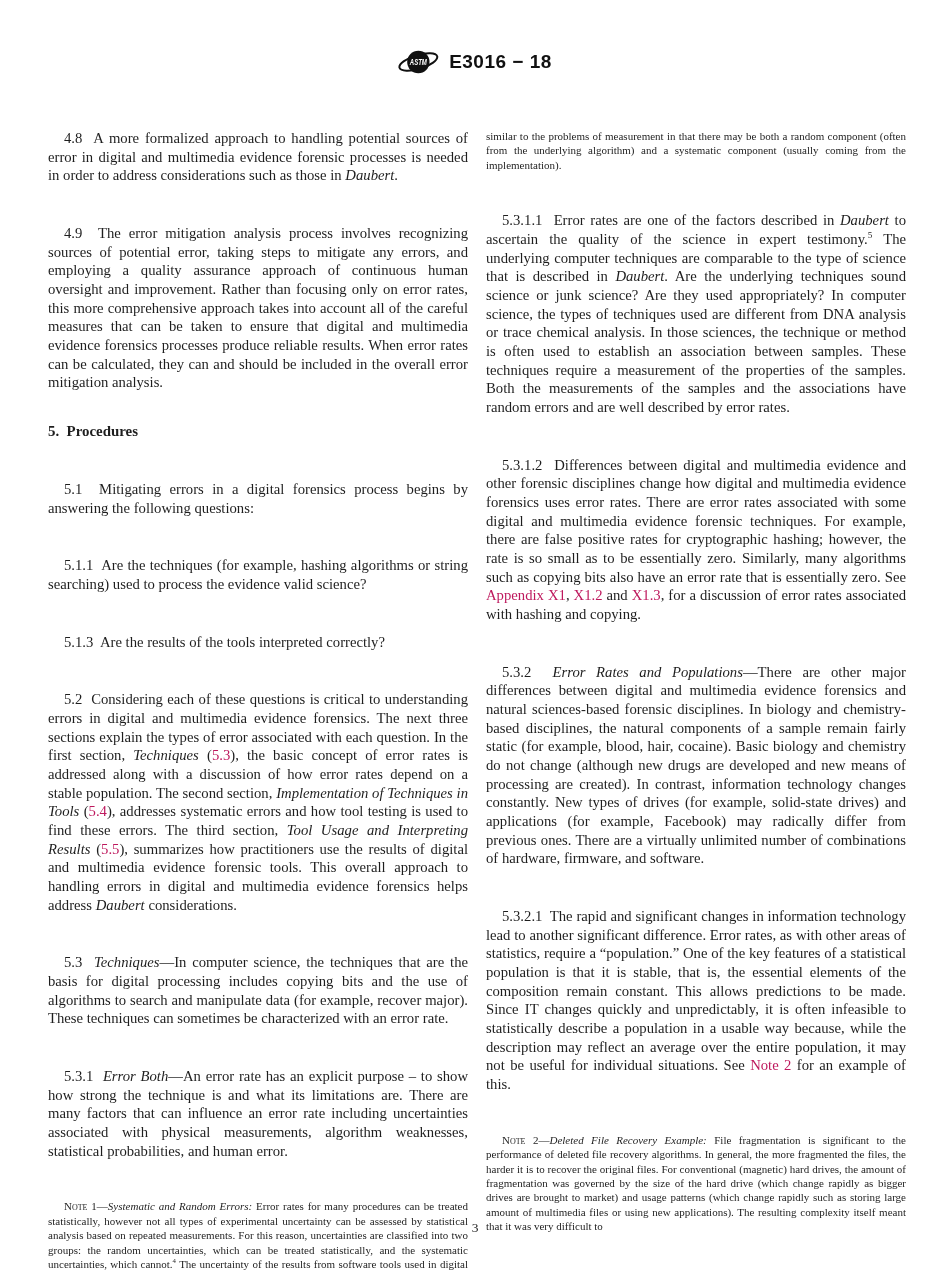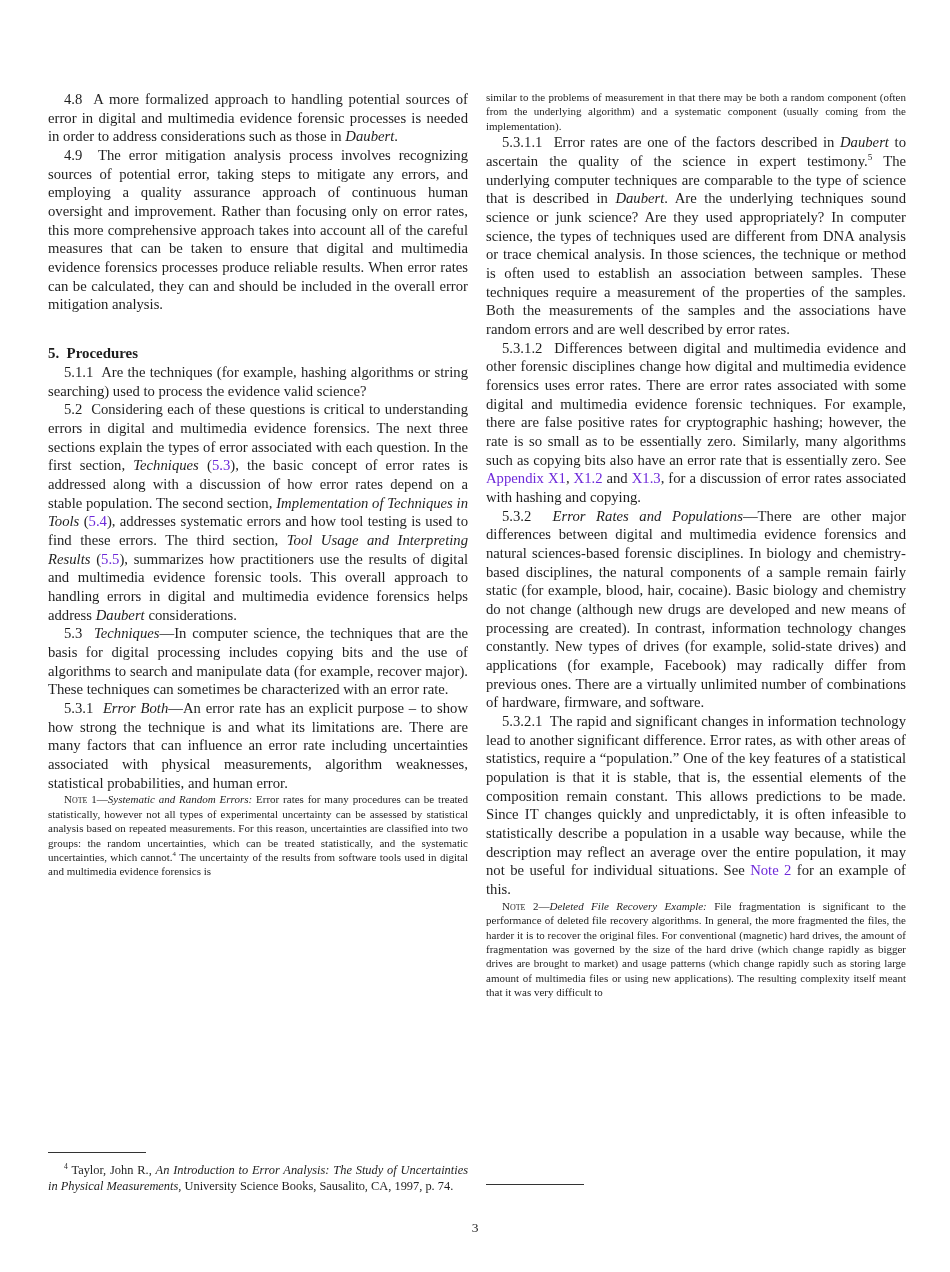--- a/index.html
+++ b/index.html
@@ -17,53 +17,65 @@
   .doc-number {
     font-family:"Liberation Sans","DejaVu Sans",sans-serif;
     font-weight:bold; font-size:19px; letter-spacing:.5px; color:#111;
   }
   .columns {
     position:absolute; top:90px; left:48px; width:858px;
     display:flex; gap:18px; align-items:stretch;
   }
   .column { flex:1 1 0; display:flex; flex-direction:column; min-height:1104px; }
   p.block {
-    font-size:14.7px; line-height:1.27; text-align:justify; text-indent:16px;
+    font-size:14.7px; line-height:1.27; text-align:justify; text-indent:16px;margin-top:39px;
   }
   p.spaced { }
   p.heading { font-weight:bold; text-indent:0; margin-top:30px; font-size:14.9px; }
   p.note { font-size:11px; line-height:1.31; }
   p.footnote { font-size:12.4px; line-height:1.31; }
   p.noindent { text-indent:0; }
   .it { font-style:italic; }
   .sc { font-variant:small-caps; }
-  .link { color:#6d28d9; cursor:pointer; }
+  .link { color:#be185d; cursor:pointer; }
   sup.sup { font-size:.62em; vertical-align:super; line-height:0; }
   .footnote-rule {
     width:98px; height:0; border-top:1.2px solid #333;
     margin-top:auto; margin-bottom:9px;
   }
   .page-number {
     position:absolute; bottom:36px; left:0; width:100%;
     text-align:center; font-size:13.5px; color:#222;
   }
   .logo svg { display:block; }
 </style>
 </head>
 <body>
 
 <div class="page">
 
+  <div class="header">
+    <span class="logo">
+      <svg width="42" height="36" viewBox="0 0 64 54" aria-hidden="true">
+        <circle cx="31" cy="27" r="17" fill="#111"></circle>
+        <ellipse cx="31" cy="27" rx="30" ry="10.5" fill="none" stroke="#111" stroke-width="3" transform="rotate(-17 31 27)"></ellipse>
+        <text x="31" y="32" text-anchor="middle" font-family="'Liberation Sans',sans-serif" font-weight="bold" font-style="italic" font-size="13" fill="#fff" textLength="26" lengthAdjust="spacingAndGlyphs">ASTM</text>
+      </svg>
+    </span>
+    <span class="doc-number">E3016 − 18</span>
+  </div>
 
   <div class="columns">
     <div class="column">
         <p class="block para"><span>4.8&nbsp; A more formalized approach to handling potential sources of error in digital and multimedia evidence forensic processes is needed in order to address considerations such as those in </span><span class="it">Daubert</span><span>.</span></p>
         <p class="block para spaced"><span>4.9&nbsp; The error mitigation analysis process involves recognizing sources of potential error, taking steps to mitigate any errors, and employing a quality assurance approach of continuous human oversight and improvement. Rather than focusing only on error rates, this more comprehensive approach takes into account all of the careful measures that can be taken to ensure that digital and multimedia evidence forensics processes produce reliable results. When error rates can be calculated, they can and should be included in the overall error mitigation analysis.</span></p>
         <p class="block heading spaced noindent"><span>5.&nbsp; Procedures</span></p>
+        <p class="block para spaced"><span>5.1&nbsp; Mitigating errors in a digital forensics process begins by answering the following questions:</span></p>
         <p class="block para"><span>5.1.1&nbsp; Are the techniques (for example, hashing algorithms or string searching) used to process the evidence valid science?</span></p>
+        <p class="block para"><span>5.1.3&nbsp; Are the results of the tools interpreted correctly?</span></p>
         <p class="block para spaced"><span>5.2&nbsp; Considering each of these questions is critical to understanding errors in digital and multimedia evidence forensics. The next three sections explain the types of error associated with each question. In the first section, </span><span class="it">Techniques</span><span> (</span><span class="link">5.3</span><span>), the basic concept of error rates is addressed along with a discussion of how error rates depend on a stable population. The second section, </span><span class="it">Implementation of Techniques in Tools</span><span> (</span><span class="link">5.4</span><span>), addresses systematic errors and how tool testing is used to find these errors. The third section, </span><span class="it">Tool Usage and Interpreting Results</span><span> (</span><span class="link">5.5</span><span>), summarizes how practitioners use the results of digital and multimedia evidence forensic tools. This overall approach to handling errors in digital and multimedia evidence forensics helps address </span><span class="it">Daubert</span><span> considerations.</span></p>
         <p class="block para spaced"><span>5.3&nbsp; </span><span class="it">Techniques</span><span>—In computer science, the techniques that are the basis for digital processing includes copying bits and the use of algorithms to search and manipulate data (for example, recover major). These techniques can sometimes be characterized with an error rate.</span></p>
         <p class="block para"><span>5.3.1&nbsp; </span><span class="it">Error Both</span><span>—An error rate has an explicit purpose – to show how strong the technique is and what its limitations are. There are many factors that can influence an error rate including uncertainties associated with physical measurements, algorithm weaknesses, statistical probabilities, and human error.</span></p>
         <p class="block note spaced"><span class="sc">Note 1</span><span>—</span><span class="it">Systematic and Random Errors:</span><span> Error rates for many procedures can be treated statistically, however not all types of experimental uncertainty can be assessed by statistical analysis based on repeated measurements. For this reason, uncertainties are classified into two groups: the random uncertainties, which can be treated statistically, and the systematic uncertainties, which cannot.</span><sup class="sup">4</sup><span> The uncertainty of the results from software tools used in digital and multimedia evidence forensics is</span></p>
         <div class="footnote-rule"></div>
         <p class="block footnote"><sup class="sup">4</sup><span> Taylor, John R., </span><span class="it">An Introduction to Error Analysis: The Study of Uncertainties in Physical Measurements</span><span>, University Science Books, Sausalito, CA, 1997, p. 74.</span></p>
       </div>
     <div class="column">
         <p class="block note noindent"><span>similar to the problems of measurement in that there may be both a random component (often from the underlying algorithm) and a systematic component (usually coming from the implementation).</span></p>
         <p class="block para spaced"><span>5.3.1.1&nbsp; Error rates are one of the factors described in </span><span class="it">Daubert</span><span> to ascertain the quality of the science in expert testimony.</span><sup class="sup">5</sup><span> The underlying computer techniques are comparable to the type of science that is described in </span><span class="it">Daubert</span><span>. Are the underlying techniques sound science or junk science? Are they used appropriately? In computer science, the types of techniques used are different from DNA analysis or trace chemical analysis. In those sciences, the technique or method is often used to establish an association between samples. These techniques require a measurement of the properties of the samples. Both the measurements of the samples and the associations have random errors and are well described by error rates.</span></p>

